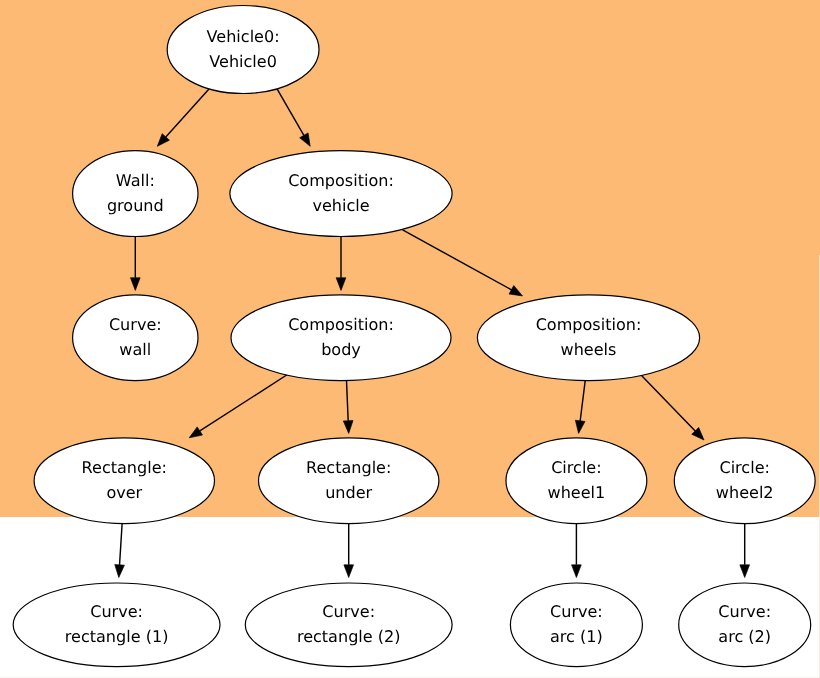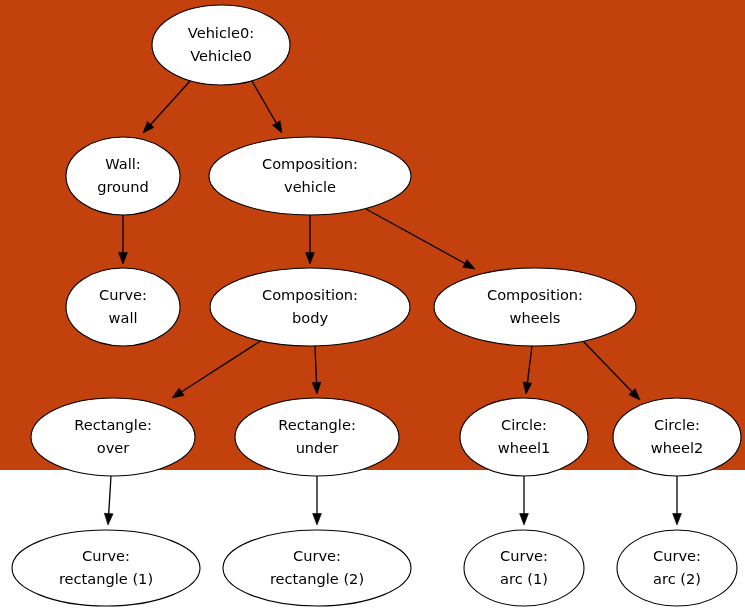--- a/index.html
+++ b/index.html
@@ -11,21 +11,21 @@
   body {
     width: 745px;
     height: 616px;
     font-family: "DejaVu Sans", sans-serif;
     overflow: hidden;
   }
   #graph-root {
     position: relative;
     width: 745px;
     height: 470px;
-    background: #c2410c;
+    background: #fdba74;
   }
   svg#graph-canvas {
     display: block;
     width: 745px;
     height: 616px;
   }
   .node-ellipse {
     fill: #ffffff;
     stroke: #000000;
     stroke-width: 1.1;

